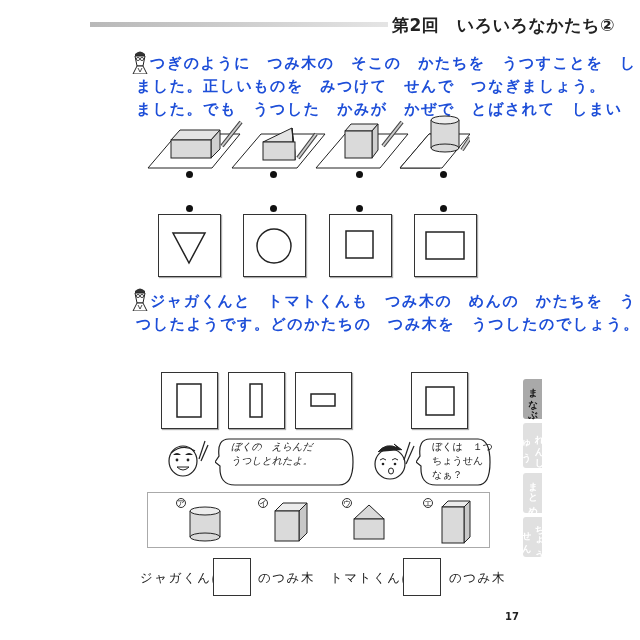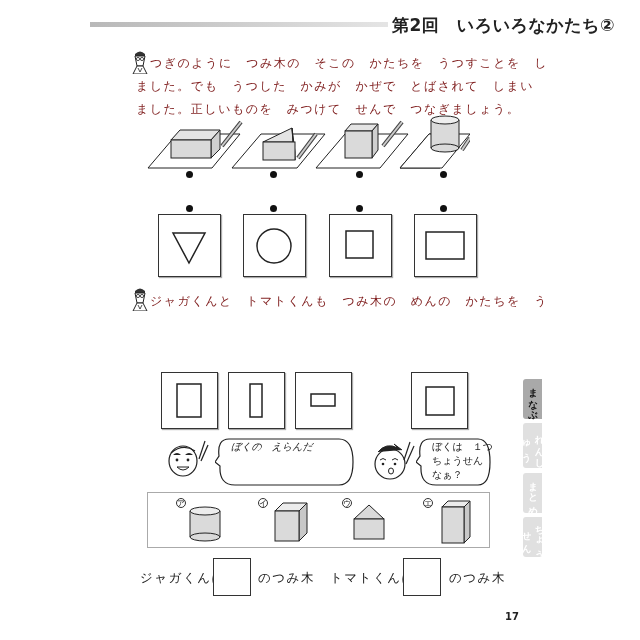--- a/index.html
+++ b/index.html
@@ -8,21 +8,21 @@
 
   .header-bar {
     position: absolute; left: 90px; top: 22px; width: 460px; height: 5px;
     background: linear-gradient(to right, #b8b8b8, #e8e8e8 70%, #ffffff);
   }
   .header-title {
     position: absolute; left: 388px; top: 14px; font-size: 17px; font-weight: bold;
     color: #222; letter-spacing: 0.5px; background: #fff; padding: 0 4px;
   }
 
-  .q-text { position: absolute; font-size: 12px; line-height: 23px; letter-spacing: 1.5px; color: #7f1d1d; white-space: nowrap; }
+  .q-text { position: absolute; font-size: 15px; line-height: 23px; letter-spacing: 1.5px; color: #1d4ed8; white-space: nowrap; font-weight: bold; }
   .q-text .line { display: block; height: 23px; }
   .teacher-icon { position: absolute; width: 20px; height: 24px; }
 
   .figure { position: absolute; }
   .dot { position: absolute; width: 7px; height: 7px; background: #111; border-radius: 50%; }
 
   .shape-card {
     position: absolute; width: 63px; height: 63px; border: 1.5px solid #333; background: #fff;
     box-shadow: 1px 1px 1px #aaa;
   }
@@ -58,22 +58,22 @@
 <svg class="teacher-icon" style="left:130px;top:50px;" viewBox="0 0 20 24">
   <path d="M5 4 Q10 -1 15 4 L15 6 L5 6 Z" fill="#333"></path>
   <path d="M5 6 L15 6 L13 16 L7 16 Z" fill="#fff" stroke="#222" stroke-width="1"></path>
   <circle cx="8" cy="9" r="1.6" fill="none" stroke="#222" stroke-width="0.8"></circle>
   <circle cx="12" cy="9" r="1.6" fill="none" stroke="#222" stroke-width="0.8"></circle>
   <path d="M3 24 L7 16 L13 16 L17 24 Z" fill="#fff" stroke="#222" stroke-width="1"></path>
   <path d="M8 18 L10 22 L12 18" fill="none" stroke="#222" stroke-width="0.8"></path>
 </svg>
 <div class="q-text" style="left:150px;top:52px;">
   <span class="line">つぎのように　つみ木の　そこの　かたちを　うつすことを　し</span>
+  <span class="line" style="margin-left:-14px;">ました。正しいものを　みつけて　せんで　つなぎましょう。</span>
   <span class="line" style="margin-left:-14px;">ました。でも　うつした　かみが　かぜで　とばされて　しまい</span>
-  <span class="line" style="margin-left:-14px;">ました。正しいものを　みつけて　せんで　つなぎましょう。</span>
 </div>
 
 <svg class="figure" style="left:140px;top:112px;" width="300" height="60" viewBox="0 0 300 60">
 
   <g>
     <polygon points="8,56 37,22 100,22 72,56" fill="#fff" stroke="#222" stroke-width="1"></polygon>
     <polygon points="31,28 40,18 80,18 71,28" fill="#e4e4e4" stroke="#222" stroke-width="1"></polygon>
     <polygon points="71,28 80,18 80,37 71,46" fill="#cfcfcf" stroke="#222" stroke-width="1"></polygon>
     <rect x="31" y="28" width="40" height="18" fill="#dadada" stroke="#222" stroke-width="1"></rect>
     <line x1="82" y1="34" x2="101" y2="10" stroke="#444" stroke-width="4"></line>
@@ -147,20 +147,21 @@
 <svg class="teacher-icon" style="left:130px;top:287px;" viewBox="0 0 20 24">
   <path d="M5 4 Q10 -1 15 4 L15 6 L5 6 Z" fill="#333"></path>
   <path d="M5 6 L15 6 L13 16 L7 16 Z" fill="#fff" stroke="#222" stroke-width="1"></path>
   <circle cx="8" cy="9" r="1.6" fill="none" stroke="#222" stroke-width="0.8"></circle>
   <circle cx="12" cy="9" r="1.6" fill="none" stroke="#222" stroke-width="0.8"></circle>
   <path d="M3 24 L7 16 L13 16 L17 24 Z" fill="#fff" stroke="#222" stroke-width="1"></path>
   <path d="M8 18 L10 22 L12 18" fill="none" stroke="#222" stroke-width="0.8"></path>
 </svg>
 <div class="q-text" style="left:150px;top:290px;">
   <span class="line">ジャガくんと　トマトくんも　つみ木の　めんの　かたちを　う</span>
+  <span class="line" style="margin-left:-14px;">つしたようです。どのかたちの　つみ木を　うつしたのでしょう。</span>
 </div>
 
 <div class="shape-card" style="left:161px;top:372px;width:57px;height:57px;">
   <svg width="57" height="57" viewBox="0 0 57 57">
       <rect x="15" y="11" width="24" height="33" fill="none" stroke="#222" stroke-width="1.5"></rect>
     </svg>
 </div>
 <div class="shape-card" style="left:228px;top:372px;width:57px;height:57px;">
   <svg width="57" height="57" viewBox="0 0 57 57">
       <rect x="21" y="11" width="12" height="33" fill="none" stroke="#222" stroke-width="1.5"></rect>
@@ -187,20 +188,21 @@
   <circle cx="23" cy="23" r="1.4" fill="#222"></circle>
   <path d="M12 30 Q18 36 24 30 Z" fill="#fff" stroke="#222" stroke-width="1"></path>
   <path d="M34 22 L40 4" stroke="#222" stroke-width="1.2"></path>
   <path d="M36 24 L43 8" stroke="#222" stroke-width="1.2"></path>
 </svg>
 <svg class="figure" style="left:215px;top:436px;" width="140" height="52" viewBox="0 0 140 52">
   <path d="M14 3 Q2 3 4 20 L0 26 L5 30 Q4 49 20 49 L124 49 Q138 49 138 26 Q138 3 124 3 Z" fill="#fff" stroke="#222" stroke-width="1.2"></path>
 </svg>
 <div class="bubble-text" style="left:231px;top:440px;font-style:italic;">
   <div>ぼくの　えらんだ</div>
+  <div>うつしとれたよ。</div>
 </div>
 
 <svg class="figure" style="left:372px;top:438px;" width="46" height="46" viewBox="0 0 46 46">
   <circle cx="18" cy="26" r="15" fill="#fff" stroke="#222" stroke-width="1.2"></circle>
   <path d="M6 14 Q14 4 26 10 L22 6 L30 12" fill="#222" stroke="#222" stroke-width="1"></path>
   <path d="M8 22 Q11 19 14 22" fill="none" stroke="#222" stroke-width="1"></path>
   <path d="M20 22 Q23 19 26 22" fill="none" stroke="#222" stroke-width="1"></path>
   <circle cx="11" cy="26" r="1.3" fill="#222"></circle>
   <circle cx="23" cy="26" r="1.3" fill="#222"></circle>
   <ellipse cx="19" cy="33" rx="2.5" ry="3" fill="#fff" stroke="#222" stroke-width="1"></ellipse>

